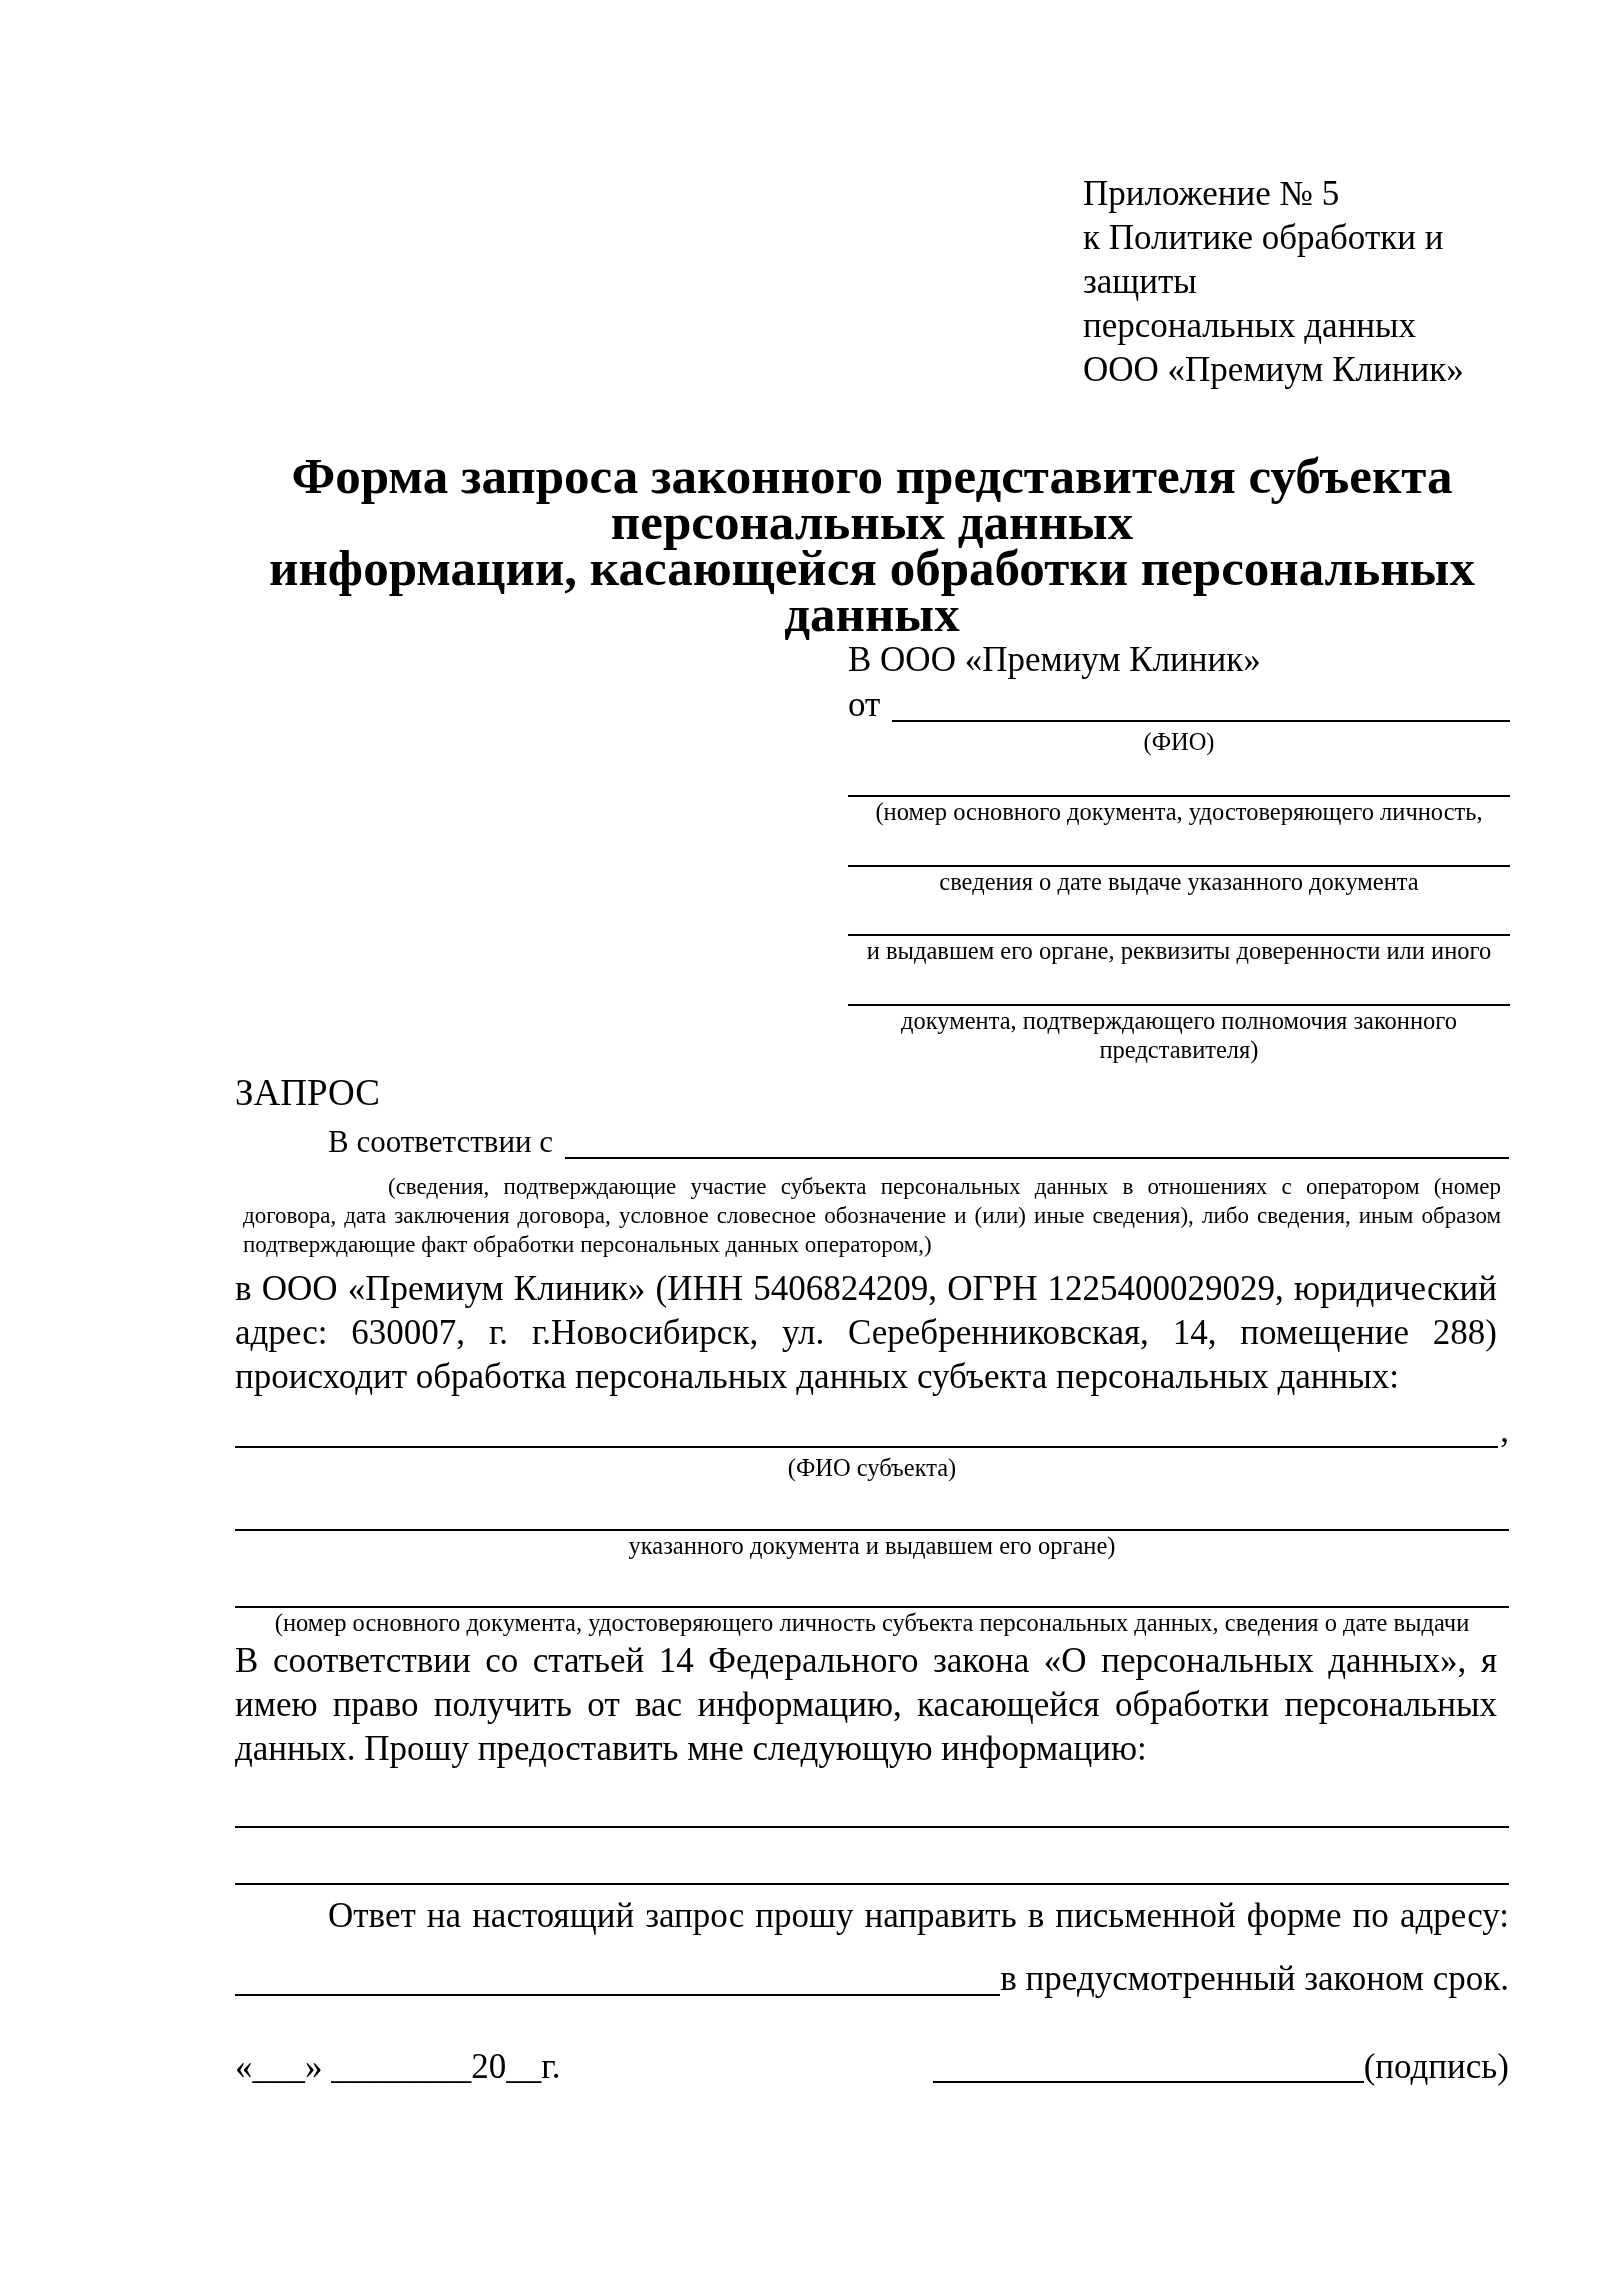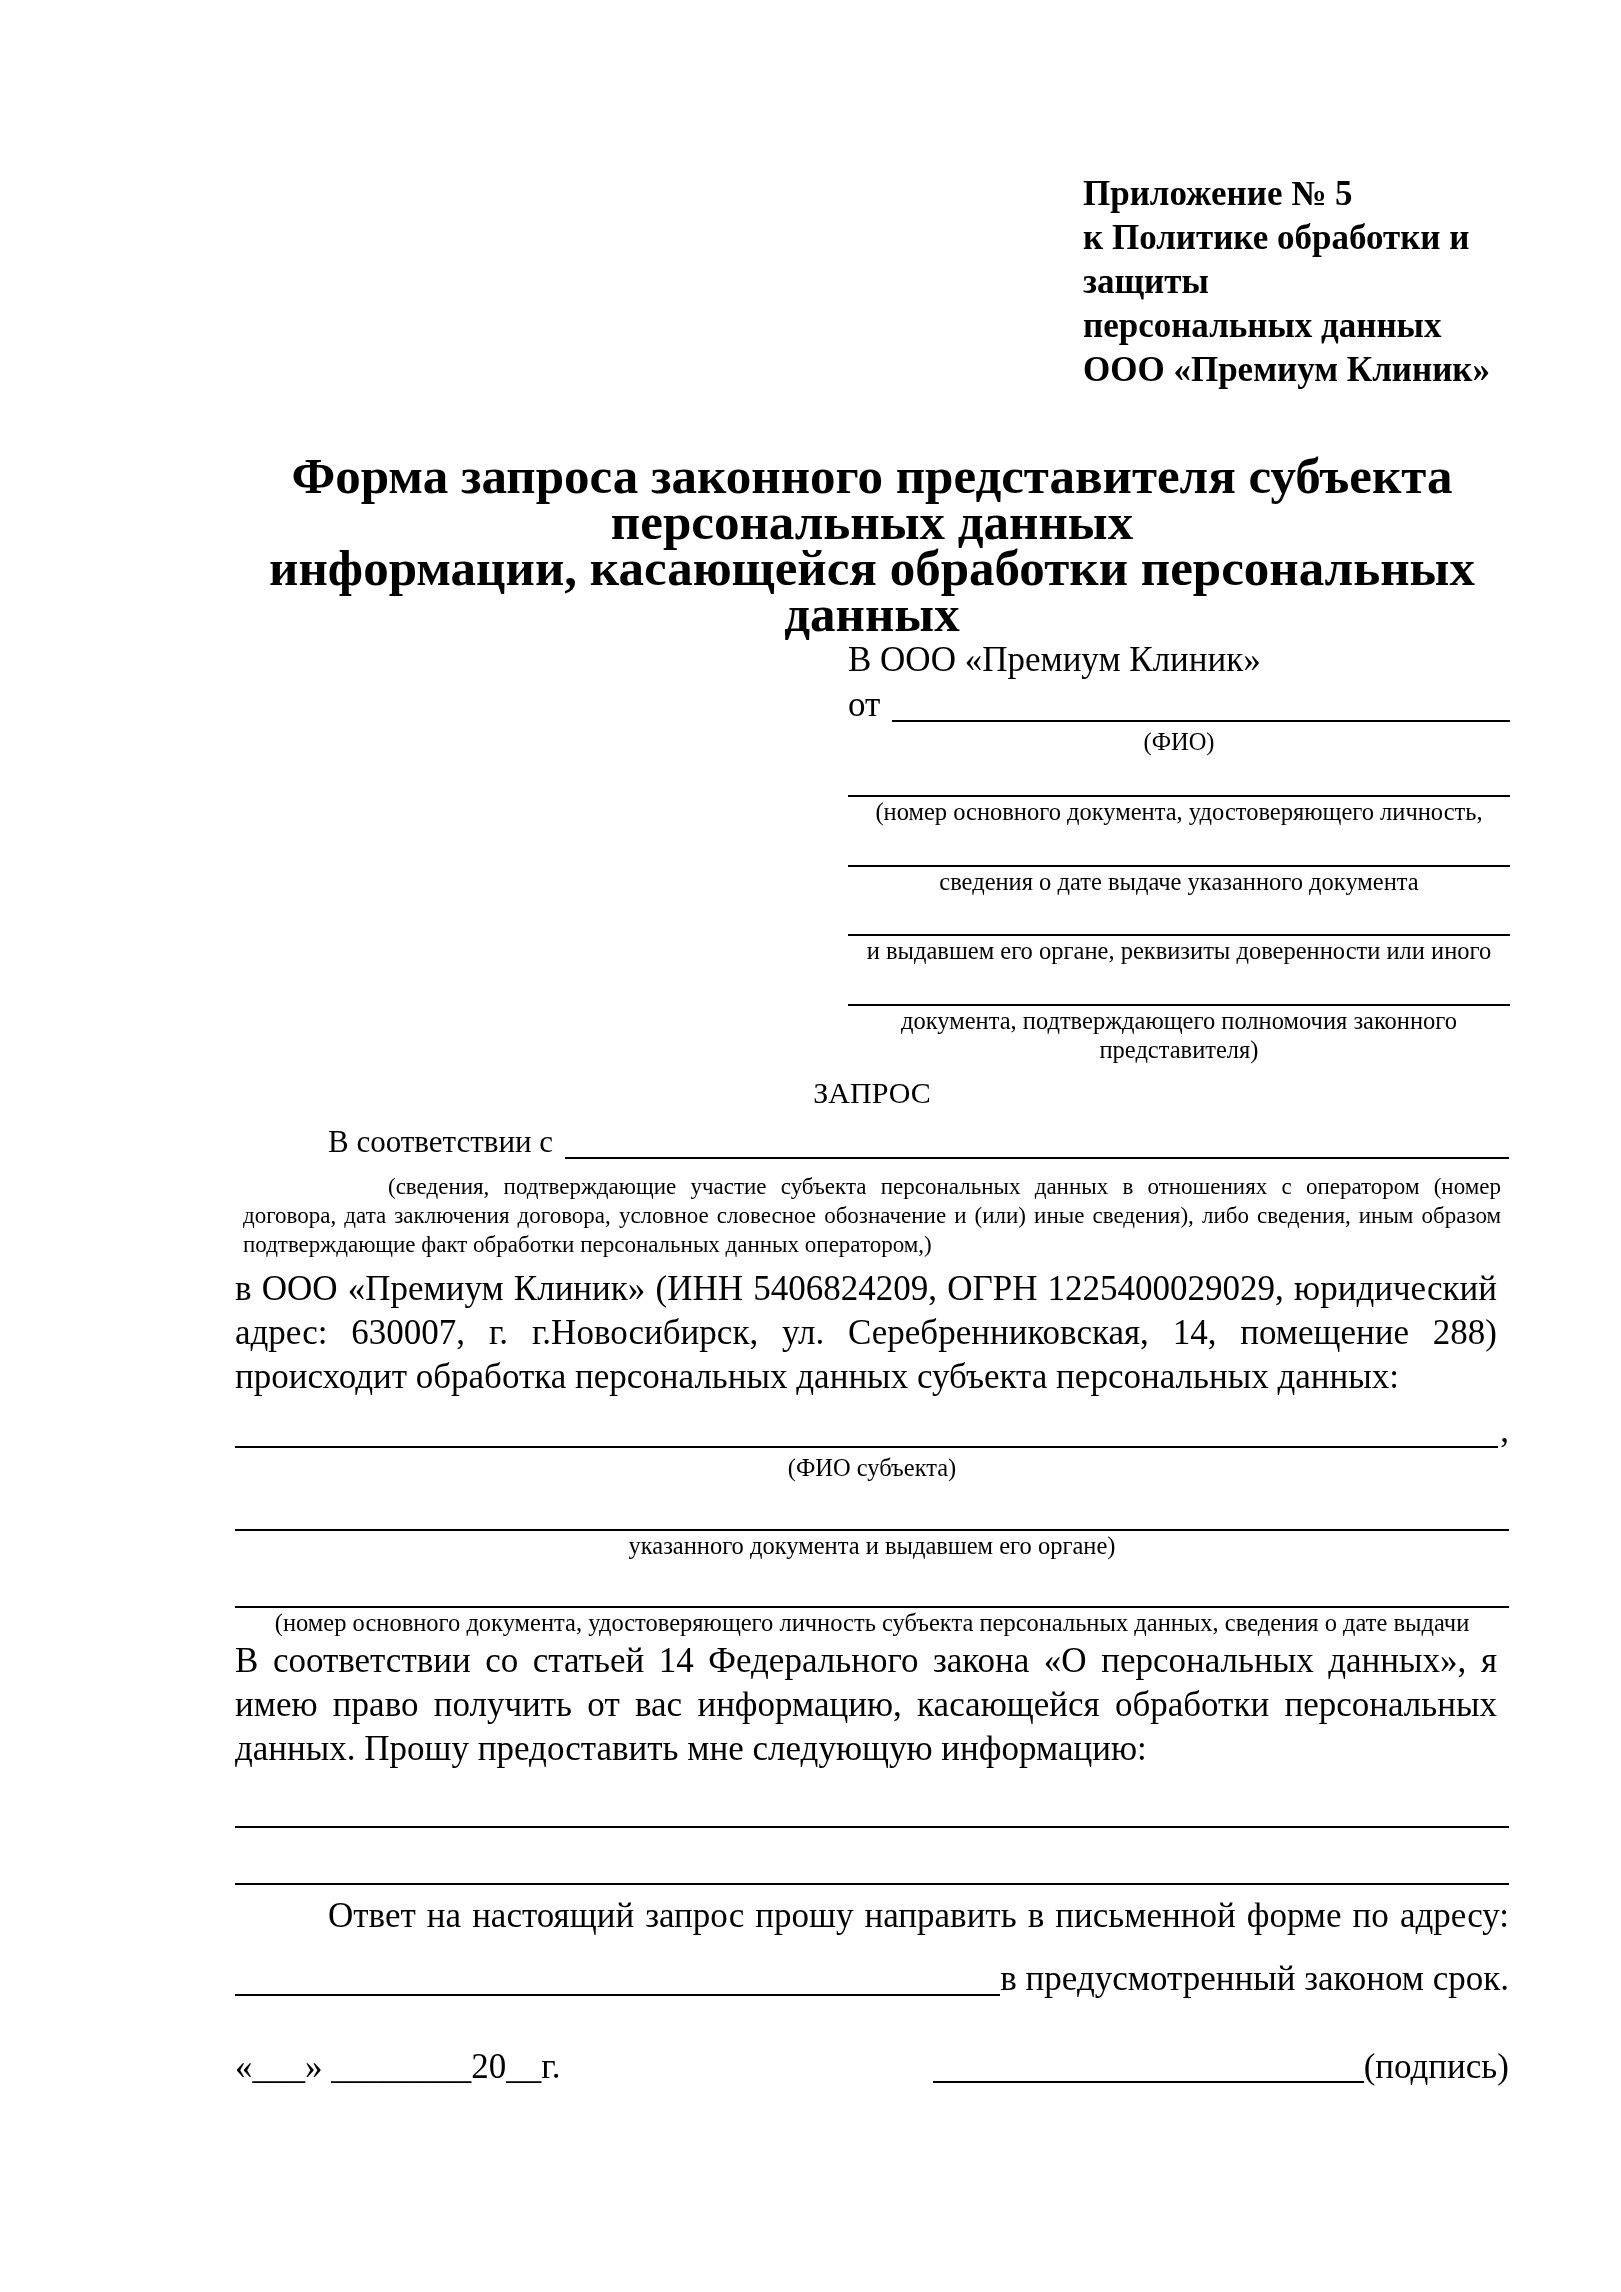--- a/index.html
+++ b/index.html
@@ -8,33 +8,33 @@
     position: relative;
     width: 1621px;
     height: 2293px;
     margin: 0 auto;
     background: #ffffff;
     color: #000000;
     font-family: "Liberation Serif", "DejaVu Serif", serif;
     padding: 172px 112px 0 235px;
   }
   
-  .appendix { margin-left: 848px; font-size: 35px; line-height: 44px; font-weight: bold; }
+  .appendix { margin-left: 848px; font-size: 35px; line-height: 44px; }
   
   .doc-title { margin-top: 61px; text-align: center; font-weight: bold; font-size: 51px; line-height: 46px; }
   
   .addressee { margin-left: 613px; width: 662px; font-size: 35px; line-height: 45px; }
   .from-row { display: flex; }
   .fill { flex: 1 1 auto; border-bottom: 2.9px solid #000; margin-bottom: 4.9px; margin-left: 11.8px; }
   .caption { font-size: 24.5px; line-height: 29px; }
   .center { text-align: center; }
   .field { margin-top: 7.8px; }
   .field .line { height: 33px; border-bottom: 2.9px solid #000; }
   
-  .req-heading { margin-top: 5.9px; text-align: center; font-size: 30px; line-height: 45px; }
+  .req-heading { margin-top: 5.9px; text-align: left; font-size: 37px; line-height: 45px; }
   .intro-row { display: flex; margin-top: 3.9px; font-size: 31px; line-height: 45px; }
   .indent-spacer { width: 93px; flex: 0 0 auto; }
   .caption-para { font-size: 23px; line-height: 29px; text-align: justify; text-indent: 145px; margin: 8px; }
   .para { font-size: 35px; line-height: 44px; text-align: justify; margin: 2px 12px 0 0; }
   
   .field2 { margin-top: 9.8px; }
   .field2 .line { height: 17.6px; border-bottom: 2.9px solid #000; }
   .comma-row { display: flex; align-items: flex-end; font-size: 35px; line-height: 44px; }
   .comma-row .line { flex: 1 1 auto; height: 17.6px; border-bottom: 2.9px solid #000; margin-bottom: 4.9px; }
   .comma-row .comma { flex: 0 0 auto; padding-left: 2px; }

